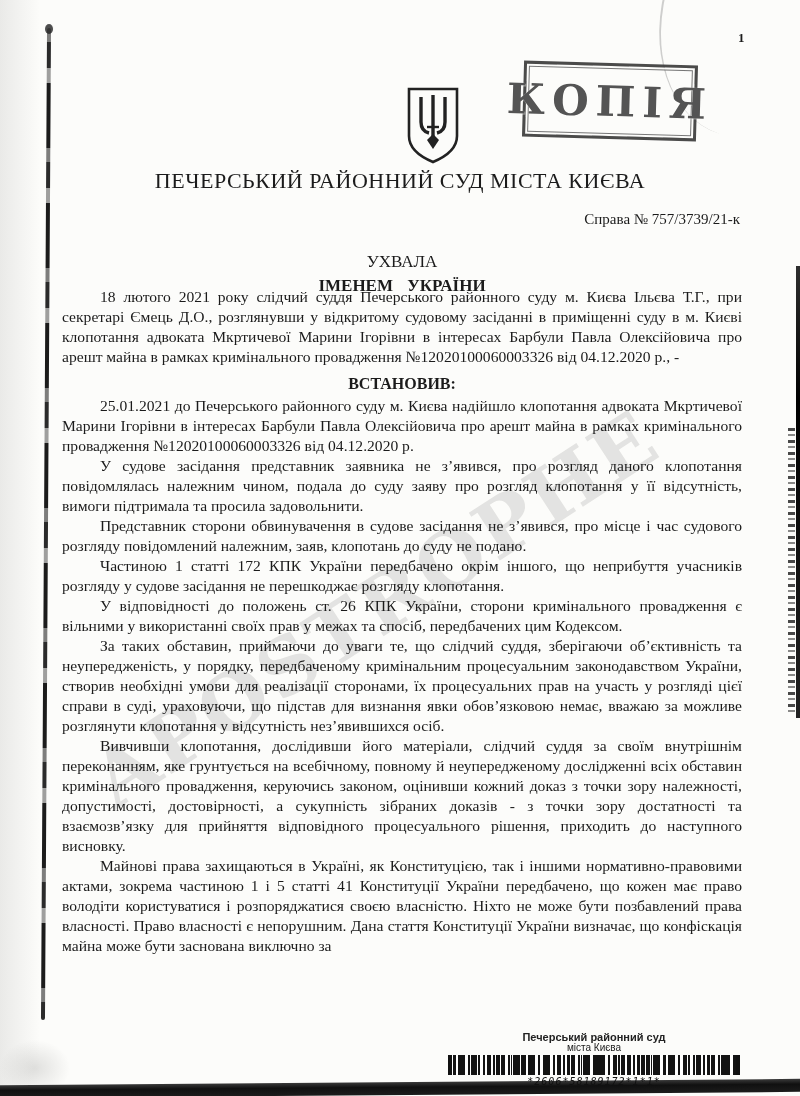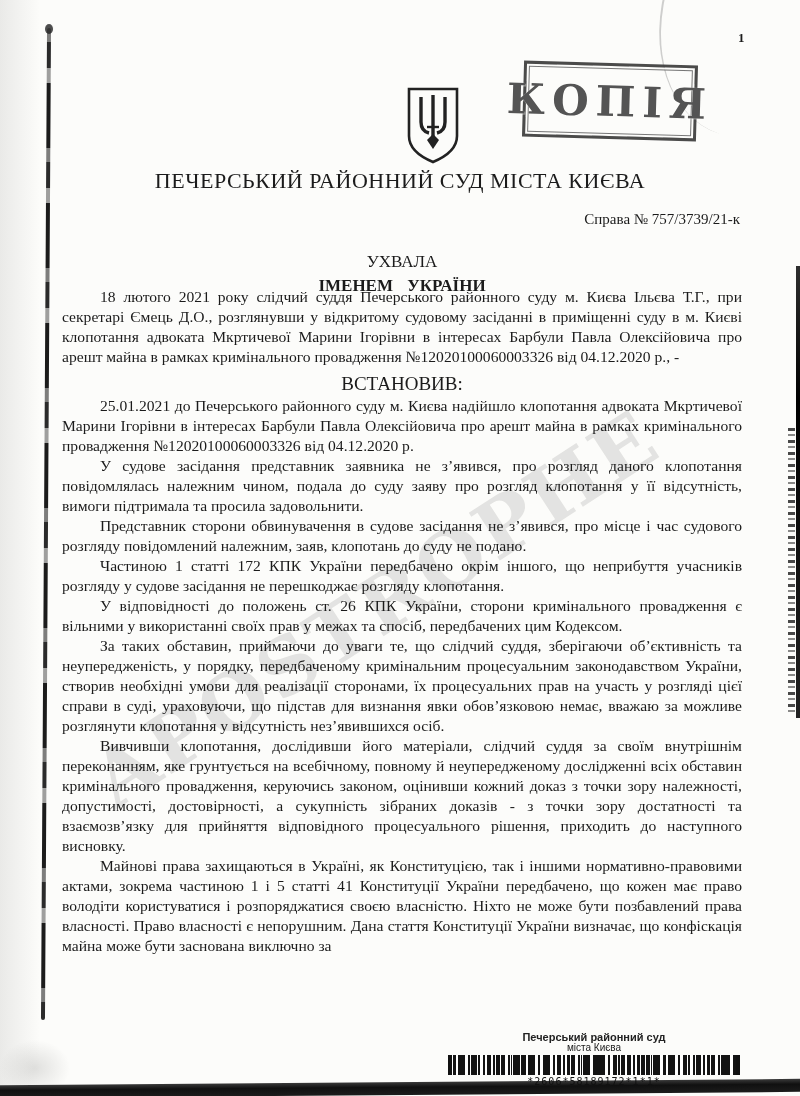--- a/index.html
+++ b/index.html
@@ -99,21 +99,21 @@
   .doc-title{font-size:17px;font-weight:normal;margin:4px;}
   .doc-subtitle{font-size:17px;font-weight:bold;margin:0;word-spacing:10px;}
   .content{
     position:absolute;left:62px;top:287px;width:680px;
     font-size:15.6px;line-height:20px;
   }
   .para{
     margin:0;text-indent:38px;text-align:justify;
   }
   .section-heading{
-    text-align:center;font-weight:normal;font-size:19px;
+    text-align:center;font-weight:bold;font-size:16px;
     margin:7px 0 2px 0;
   }
   
   .footer-stamp{
     position:absolute;right:56px;top:1024px;width:300px;text-align:center;
     font-family:"Liberation Sans","DejaVu Sans",sans-serif;color:#222;
   }
   .footer-stamp .fs-line1{font-size:11px;font-weight:bold;line-height:12px;margin-top:7px;}
   .footer-stamp .fs-line2{font-size:10px;font-weight:normal;line-height:10px;}
   .barcode{
@@ -123,21 +123,21 @@
       repeating-linear-gradient(90deg,#141414 0 1px,transparent 1px 7px),
       repeating-linear-gradient(90deg,transparent 0 11px,#141414 11px 14px),
       repeating-linear-gradient(90deg,transparent 0 23px,#141414 23px 25px);
   }
   .barcode::before,.barcode::after{
     content:"";position:absolute;top:0;bottom:0;width:4px;background:#111;
   }
   .barcode::before{left:0;} .barcode::after{right:0;}
   .barcode-text{
     font-family:"DejaVu Sans Mono","Liberation Mono",monospace;
-    font-size:10px;letter-spacing:1px;line-height:11px;margin-top:1px;color:#111;
+    font-size:10px;letter-spacing:1px;line-height:11px;margin-top:1px;color:#111;font-style:italic;
   }
 </style>
 </head>
 <body>
 
 <div class="page">
 
   <div class="edge-shade-left"></div>
   <div class="edge-shade-bottom"></div>
   <div class="left-fold-line"></div>

